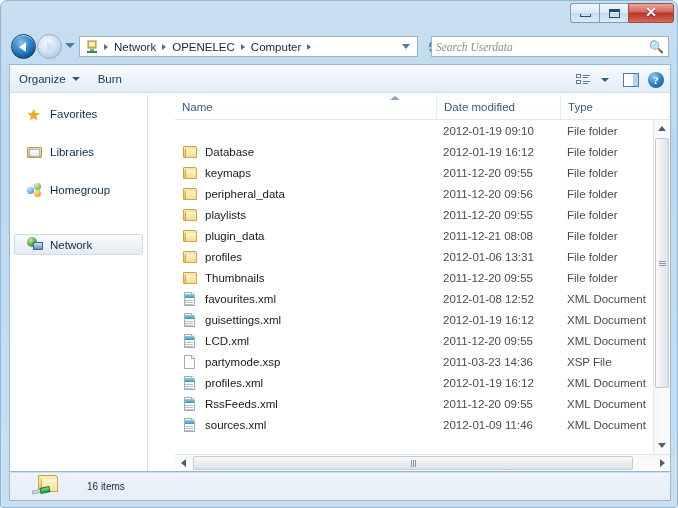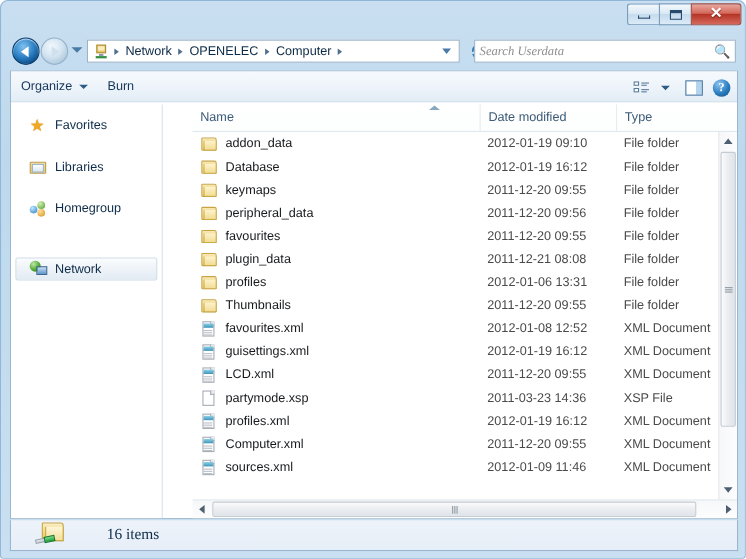--- a/index.html
+++ b/index.html
@@ -282,21 +282,21 @@
   }
   #status-folder-icon { width:30px; height:26px; position:relative; margin-left:22px; flex:none;}
   #sfi-back { position:absolute;left:6px;top:1px;width:20px;height:17px;border-radius:1px 3px 1px 1px;
      background:linear-gradient(180deg,#fbeec0 0%,#eed787 55%,#e2c764 100%); border:1px solid #c8a544;}
   #sfi-front { position:absolute;left:9px;top:5px;width:17px;height:13px;
      background:linear-gradient(180deg,#fdf5d6 0%,#f3e09c 100%); border:1px solid #cdab4b; border-top:none;}
   #sfi-cable { position:absolute;left:0px;top:15px;width:16px;height:4px;
      background:linear-gradient(180deg,#e9edf1 0%,#bfc7cf 100%); border:1px solid #99a3ad; transform:rotate(-12deg);}
   #sfi-plug { position:absolute;left:8px;top:13px;width:10px;height:6px;
      background:linear-gradient(180deg,#7fe08e 0%,#169a3c 100%); border:1px solid #0c7a2c; transform:rotate(-12deg);}
-  #status-text { font-size:14px; color:#0d2c49; margin-left:35px;font-family:Liberation Serif, serif; }
+  #status-text { font-size:10px; color:#0d2c49; margin-left:25px; }
 </style>
 </head>
 <body>
 
 <div id="window">
   <div id="glass-inner"></div>
 
   <div id="titlebar">
     <div id="caption-buttons">
       <div class="cap-btn min">
@@ -434,70 +434,63 @@
         <div class="col-head" style="left:262px; width:124px;">
           <span>Date modified</span>
         </div>
         <div class="col-head" style="left:386px; width:120px; border-right:none;">
           <span>Type</span>
         </div>
       </div>
 
       <div id="rows-viewport">
           <div class="row">
+            <div class="cell-date">2012-01-19 09:10</div>
+            <div class="cell-type">File folder</div>
+          </div>
+          <div class="row">
             <div class="cell-name">
               <span class="row-icon">
                 <i class="ic-folder-back"></i>
                 <i class="ic-folder-front"></i>
               </span>
-              <span>addon_data</span>
-            </div>
-            <div class="cell-date">2012-01-19 09:10</div>
+              <span>Database</span>
+            </div>
+            <div class="cell-date">2012-01-19 16:12</div>
             <div class="cell-type">File folder</div>
           </div>
           <div class="row">
             <div class="cell-name">
               <span class="row-icon">
                 <i class="ic-folder-back"></i>
                 <i class="ic-folder-front"></i>
               </span>
-              <span>Database</span>
-            </div>
-            <div class="cell-date">2012-01-19 16:12</div>
+              <span>keymaps</span>
+            </div>
+            <div class="cell-date">2011-12-20 09:55</div>
             <div class="cell-type">File folder</div>
           </div>
           <div class="row">
             <div class="cell-name">
               <span class="row-icon">
                 <i class="ic-folder-back"></i>
                 <i class="ic-folder-front"></i>
               </span>
-              <span>keymaps</span>
-            </div>
-            <div class="cell-date">2011-12-20 09:55</div>
+              <span>peripheral_data</span>
+            </div>
+            <div class="cell-date">2011-12-20 09:56</div>
             <div class="cell-type">File folder</div>
           </div>
           <div class="row">
             <div class="cell-name">
               <span class="row-icon">
                 <i class="ic-folder-back"></i>
                 <i class="ic-folder-front"></i>
               </span>
-              <span>peripheral_data</span>
-            </div>
-            <div class="cell-date">2011-12-20 09:56</div>
-            <div class="cell-type">File folder</div>
-          </div>
-          <div class="row">
-            <div class="cell-name">
-              <span class="row-icon">
-                <i class="ic-folder-back"></i>
-                <i class="ic-folder-front"></i>
-              </span>
-              <span>favourites</span>
+              <span>playlists</span>
             </div>
             <div class="cell-date">2011-12-20 09:55</div>
             <div class="cell-type">File folder</div>
           </div>
           <div class="row">
             <div class="cell-name">
               <span class="row-icon">
                 <i class="ic-folder-back"></i>
                 <i class="ic-folder-front"></i>
               </span>
@@ -592,21 +585,21 @@
             <div class="cell-type">XML Document</div>
           </div>
           <div class="row">
             <div class="cell-name">
               <span class="row-icon">
                 <i class="ic-page"></i>
                 <i class="ic-page-fold"></i>
                 <i class="ic-xml-mark"></i>
                 <i class="ic-xml-lines"></i>
               </span>
-              <span>Computer.xml</span>
+              <span>RssFeeds.xml</span>
             </div>
             <div class="cell-date">2011-12-20 09:55</div>
             <div class="cell-type">XML Document</div>
           </div>
           <div class="row">
             <div class="cell-name">
               <span class="row-icon">
                 <i class="ic-page"></i>
                 <i class="ic-page-fold"></i>
                 <i class="ic-xml-mark"></i>

